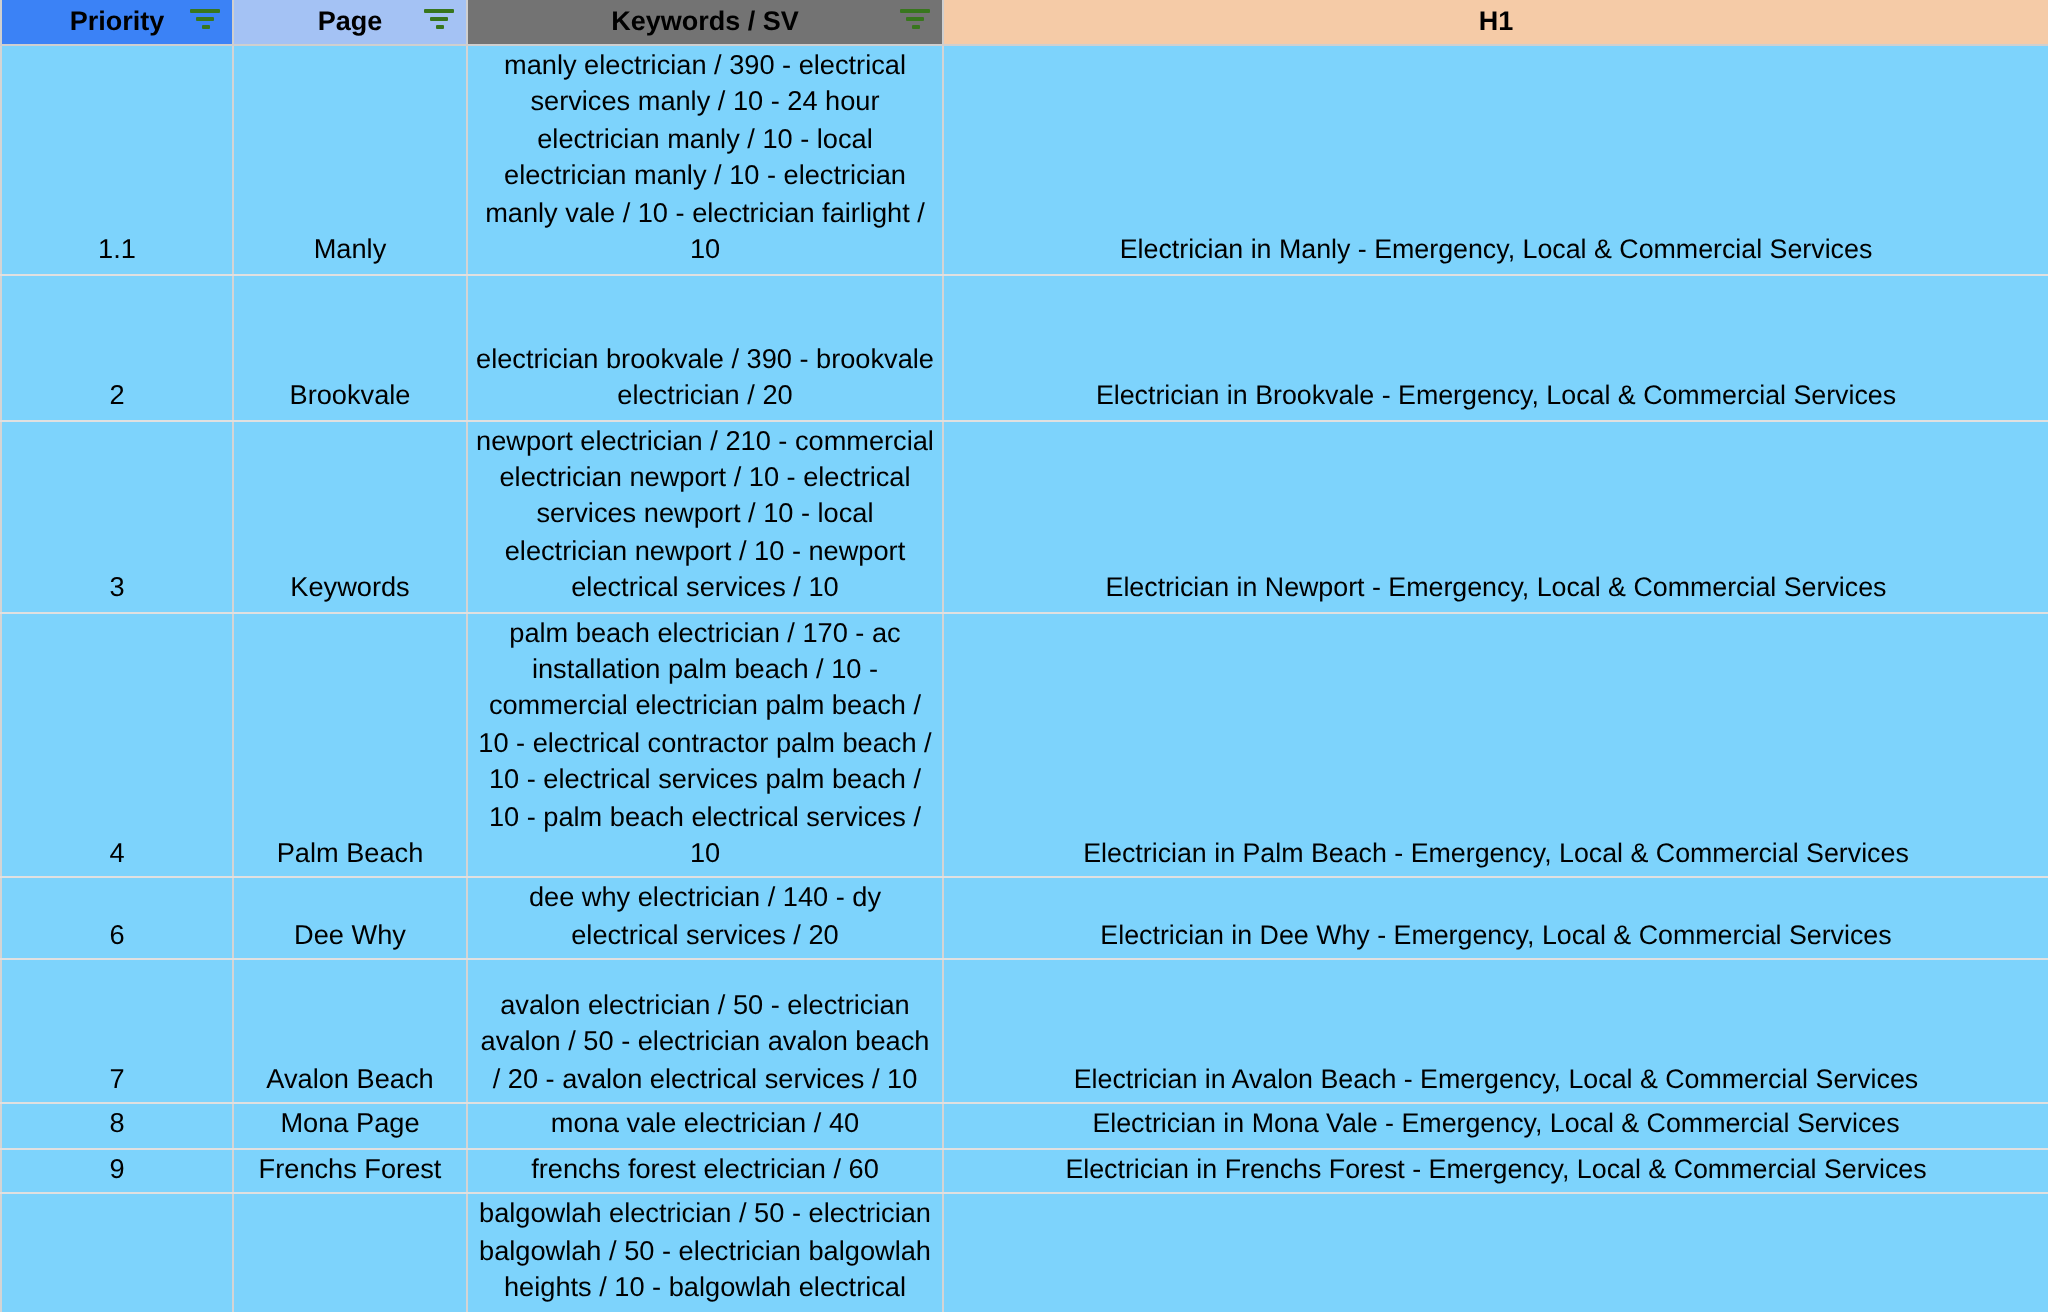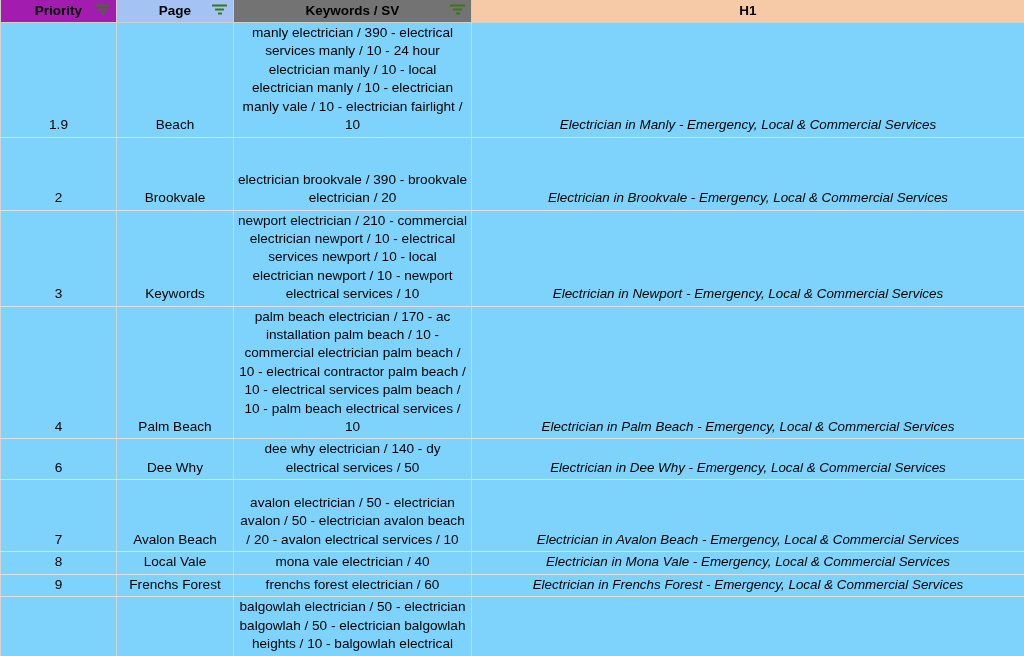--- a/index.html
+++ b/index.html
@@ -77,39 +77,39 @@
     text-align: center;
     vertical-align: bottom;
     box-sizing: border-box;
     background: #7dd3fc;
     word-wrap: break-word;
     overflow-wrap: break-word;
   }
   tbody td.cell-priority,
   tbody td.cell-page { white-space: nowrap; }
 
-  tbody td.cell-h1 { font-size: 13.4px; font-style: italic; }
+  tbody td.cell-h1 { font-size: 13.4px; }
 
   
 </style>
 </head>
 <body>
 
 <table id="sheet">
   <colgroup>
     <col class="c-priority">
     <col class="c-page">
     <col class="c-keywords">
     <col class="c-h1">
   </colgroup>
 
   <thead>
     <tr>
 
-      <th class="hd-blue" style="background: #a21caf;">
+      <th class="hd-blue" style="background: #3b82f6;">
         <span class="hd-label">Priority</span>
         <span class="filter-icon">
           <i class="b1" style="background: rgb(56, 118, 29);"></i>
             <i class="b2" style="background: rgb(56, 118, 29);"></i>
             <i class="b3" style="background: rgb(56, 118, 29);"></i>
         </span>
       </th>
 
       <th class="hd-blue" style="background: rgb(164, 194, 244);">
         <span class="hd-label">Page</span>
@@ -131,22 +131,22 @@
 
       <th class="hd-peach" style="background: rgb(245, 203, 167);">
         <span class="hd-label">H1</span>
       </th>
 
     </tr>
   </thead>
 
   <tbody id="sheet-body">
       <tr style="height: 115px;">
-        <td class="cell-priority">1.9</td>
-        <td class="cell-page">Beach</td>
+        <td class="cell-priority">1.1</td>
+        <td class="cell-page">Manly</td>
         <td class="cell-keywords">manly electrician / 390 - electrical services manly / 10 - 24 hour electrician manly / 10 - local electrician manly / 10 - electrician manly vale / 10 - electrician fairlight / 10</td>
         <td class="cell-h1">Electrician in Manly - Emergency, Local &amp; Commercial Services</td>
       </tr>
       <tr style="height: 73px;">
         <td class="cell-priority">2</td>
         <td class="cell-page">Brookvale</td>
         <td class="cell-keywords">electrician brookvale / 390 - brookvale electrician / 20</td>
         <td class="cell-h1">Electrician in Brookvale - Emergency, Local &amp; Commercial Services</td>
       </tr>
       <tr style="height: 96px;">
@@ -157,32 +157,32 @@
       </tr>
       <tr style="height: 132px;">
         <td class="cell-priority">4</td>
         <td class="cell-page">Palm Beach</td>
         <td class="cell-keywords">palm beach electrician / 170 - ac installation palm beach / 10 - commercial electrician palm beach / 10 - electrical contractor palm beach / 10 - electrical services palm beach / 10 - palm beach electrical services / 10</td>
         <td class="cell-h1">Electrician in Palm Beach - Emergency, Local &amp; Commercial Services</td>
       </tr>
       <tr style="height: 40px;">
         <td class="cell-priority">6</td>
         <td class="cell-page">Dee Why</td>
-        <td class="cell-keywords">dee why electrician / 140 - dy electrical services / 50</td>
+        <td class="cell-keywords">dee why electrician / 140 - dy electrical services / 20</td>
         <td class="cell-h1">Electrician in Dee Why - Emergency, Local &amp; Commercial Services</td>
       </tr>
       <tr style="height: 72px;">
         <td class="cell-priority">7</td>
         <td class="cell-page">Avalon Beach</td>
         <td class="cell-keywords">avalon electrician / 50 - electrician avalon / 50 - electrician avalon beach / 20 - avalon electrical services / 10</td>
         <td class="cell-h1">Electrician in Avalon Beach - Emergency, Local &amp; Commercial Services</td>
       </tr>
       <tr style="height: 20px;">
         <td class="cell-priority">8</td>
-        <td class="cell-page">Local Vale</td>
+        <td class="cell-page">Mona Page</td>
         <td class="cell-keywords">mona vale electrician / 40</td>
         <td class="cell-h1">Electrician in Mona Vale - Emergency, Local &amp; Commercial Services</td>
       </tr>
       <tr style="height: 20px;">
         <td class="cell-priority">9</td>
         <td class="cell-page">Frenchs Forest</td>
         <td class="cell-keywords">frenchs forest electrician / 60</td>
         <td class="cell-h1">Electrician in Frenchs Forest - Emergency, Local &amp; Commercial Services</td>
       </tr>
       <tr style="height: 78px;">

